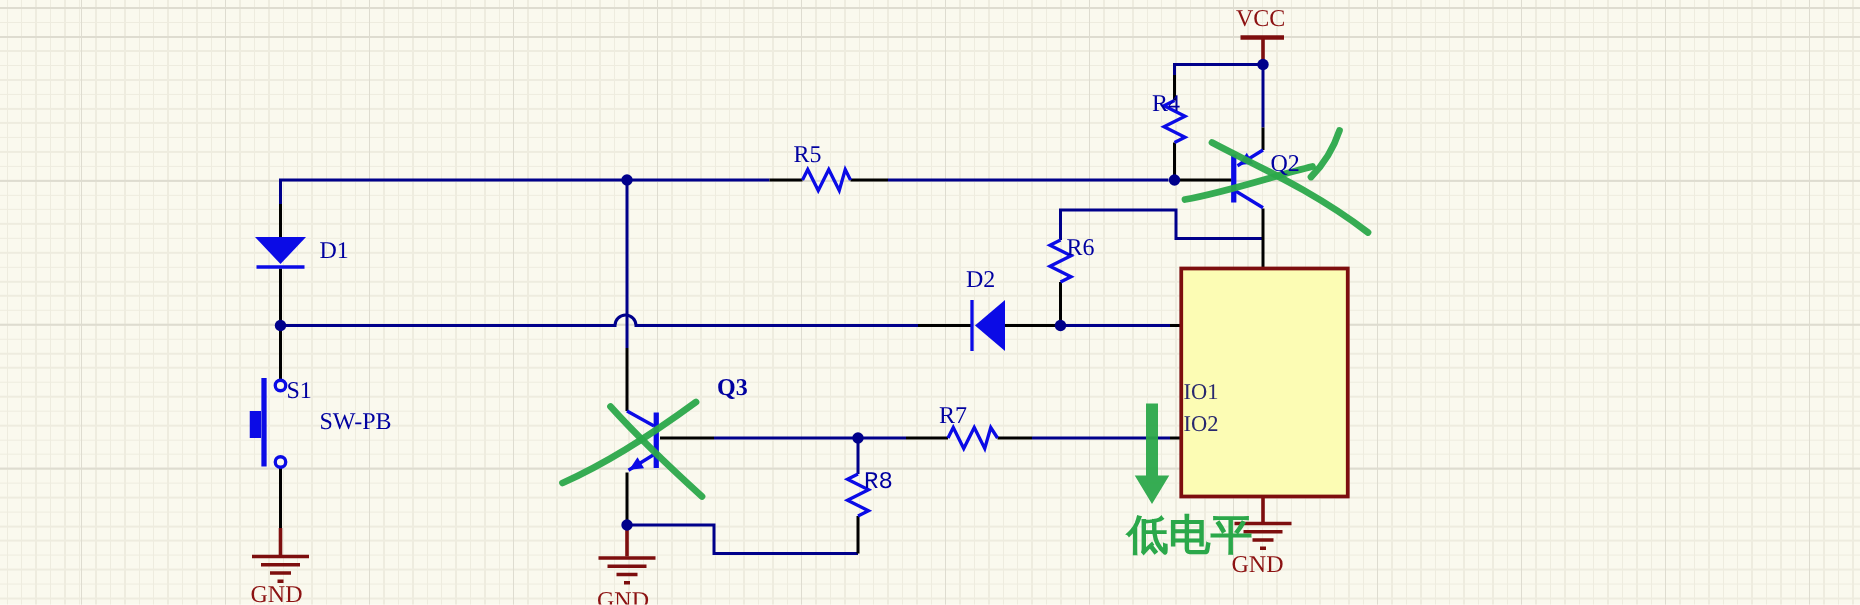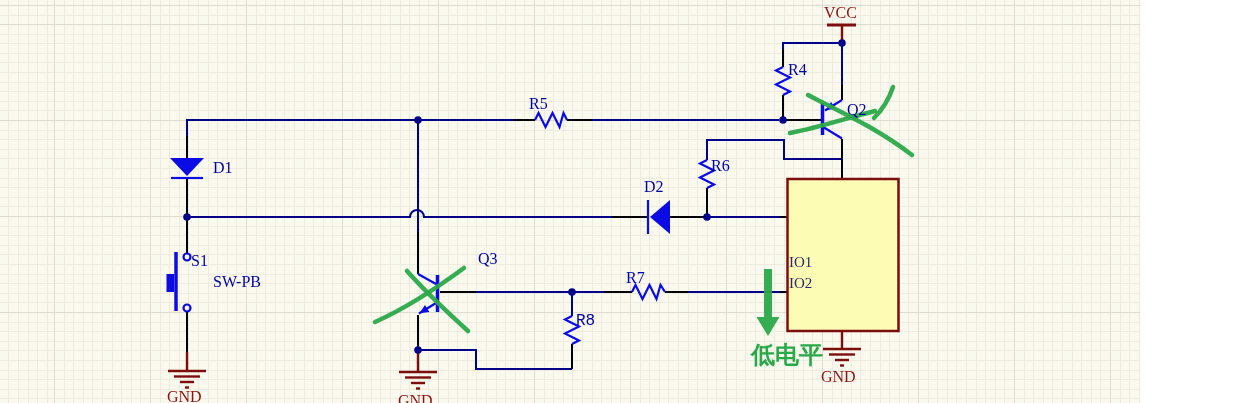--- a/index.html
+++ b/index.html
@@ -1,18 +1,18 @@
 <!DOCTYPE html>
 <html style="--background: #faf9ee; --grid-minor: #eeecdf; --grid-major: #dedcd0; --wire: #00008b; --pin: #000000; --component: #0b0be6; --label: #0000a0; --power-symbol: #7d0e0e; --power-text: #8c1212; --box-fill: #fcfcb4; --box-border: #7d0e0e; --pin-name: #28286e; --annotation: #2ba84a;"><head>
 <meta charset="utf-8">
 <style>
   html,body{margin:0;padding:0;}
   .canvas{
     position:relative;
-    width:1140px;height:403px;
+    width:1240px;height:403px;
     overflow:hidden;
     background-color:var(--background,#faf9ee);
     background-image:
       repeating-linear-gradient(90deg, var(--grid-major,#dedcd0) 0 1px, transparent 1px 96px),
       repeating-linear-gradient(180deg, var(--grid-major,#dedcd0) 0 1px, transparent 1px 96px),
       repeating-linear-gradient(90deg, var(--grid-minor,#eeecdf) 0 1px, transparent 1px 9.6px),
       repeating-linear-gradient(180deg, var(--grid-minor,#eeecdf) 0 1px, transparent 1px 9.6px);
     background-position:54px 0,0 24px,54px 0,0 24px;
     font-family:"Liberation Serif","DejaVu Serif",serif;
   }
@@ -23,21 +23,21 @@
   .c{stroke:var(--component,#0b0be6);stroke-width:2.2;fill:none}
   .cbar{stroke:var(--component,#0b0be6);stroke-width:3.5;fill:none}
   .cf{fill:var(--component,#0b0be6);stroke:none}
   .dot{fill:var(--wire,#00008b)}
   .anno{stroke:var(--annotation,#2ba84a);stroke-width:4.5;fill:none;stroke-linecap:round;opacity:.95}
   .annof{fill:var(--annotation,#2ba84a);opacity:.95}
   .box{fill:var(--box-fill,#fcfcb4);stroke:var(--box-border,#7d0e0e);stroke-width:2.5}
   .lbl{position:absolute;font-size:16px;line-height:1;color:var(--label,#0000a0);white-space:nowrap;}
   .pwr{color:var(--power-text,#8c1212);}
   .pinname{font-size:15px;color:var(--pin-name,#28286e);}
-  .cjk{font-family:"DejaVu Sans","Liberation Sans",sans-serif;font-weight:bold;font-size:24px;line-height:1;color:var(--annotation,#2ba84a);white-space:nowrap;}
+  .cjk{font-family:"DejaVu Sans","Liberation Sans",sans-serif;font-weight:bold;font-size:28px;line-height:1;color:var(--annotation,#2ba84a);white-space:nowrap;}
 </style>
 </head>
 <body>
 
 <div class="canvas">
 
   <svg class="sch" width="1240" height="403" viewBox="0 0 1240 403">
 
     <g>
       <path class="w" d="M187,136 L187,120 L513,120"></path>
@@ -182,29 +182,29 @@
     <g>
       <path class="anno" d="M407,271 C425,291 446,311 468,331"></path>
       <path class="anno" d="M375,322 C402,310 434,290 464,268"></path>
     </g>
     <g>
       <polygon class="annof" points="764,269 772,269 772,317 779.5,317 768,336 756.5,317 764,317"></polygon>
     </g>
   </svg>
 
   <div class="lbl pwr" style="left:824px;top:5px;">VCC</div>
-  <div class="lbl" style="left:788px;top:62px;">R4</div>
+  <div class="lbl" style="left:768px;top:62px;">R4</div>
   <div class="lbl" style="left:847px;top:102px;">Q2</div>
   <div class="lbl" style="left:529px;top:96px;">R5</div>
   <div class="lbl" style="left:711px;top:158px;">R6</div>
   <div class="lbl" style="left:644px;top:179px;">D2</div>
   <div class="lbl" style="left:213px;top:160px;">D1</div>
   <div class="lbl" style="left:191px;top:253px;">S1</div>
   <div class="lbl" style="left:192px;top:274px;margin-left:21px;">SW-PB</div>
-  <div class="lbl" style="left:478px;top:251px;">Q3</div>
+  <div class="lbl" style="left:478px;top:251px;font-weight:bold;">Q3</div>
   <div class="lbl" style="left:626px;top:270px;">R7</div>
   <div class="lbl" style="left:576px;top:313px;font-family:Liberation Mono, monospace;">R8</div>
   <div class="lbl pinname" style="left:789px;top:217px;margin-top:38px;">IO1</div>
   <div class="lbl pinname" style="left:789px;top:276px;">IO2</div>
   <div class="lbl pwr" style="left:167px;top:389px;">GND</div>
   <div class="lbl pwr" style="left:398px;top:393px;">GND</div>
   <div class="lbl pwr" style="left:821px;top:369px;">GND</div>
   <div class="cjk" style="position:absolute;left:751px;top:343px;">低电平</div>
 
 </div>

